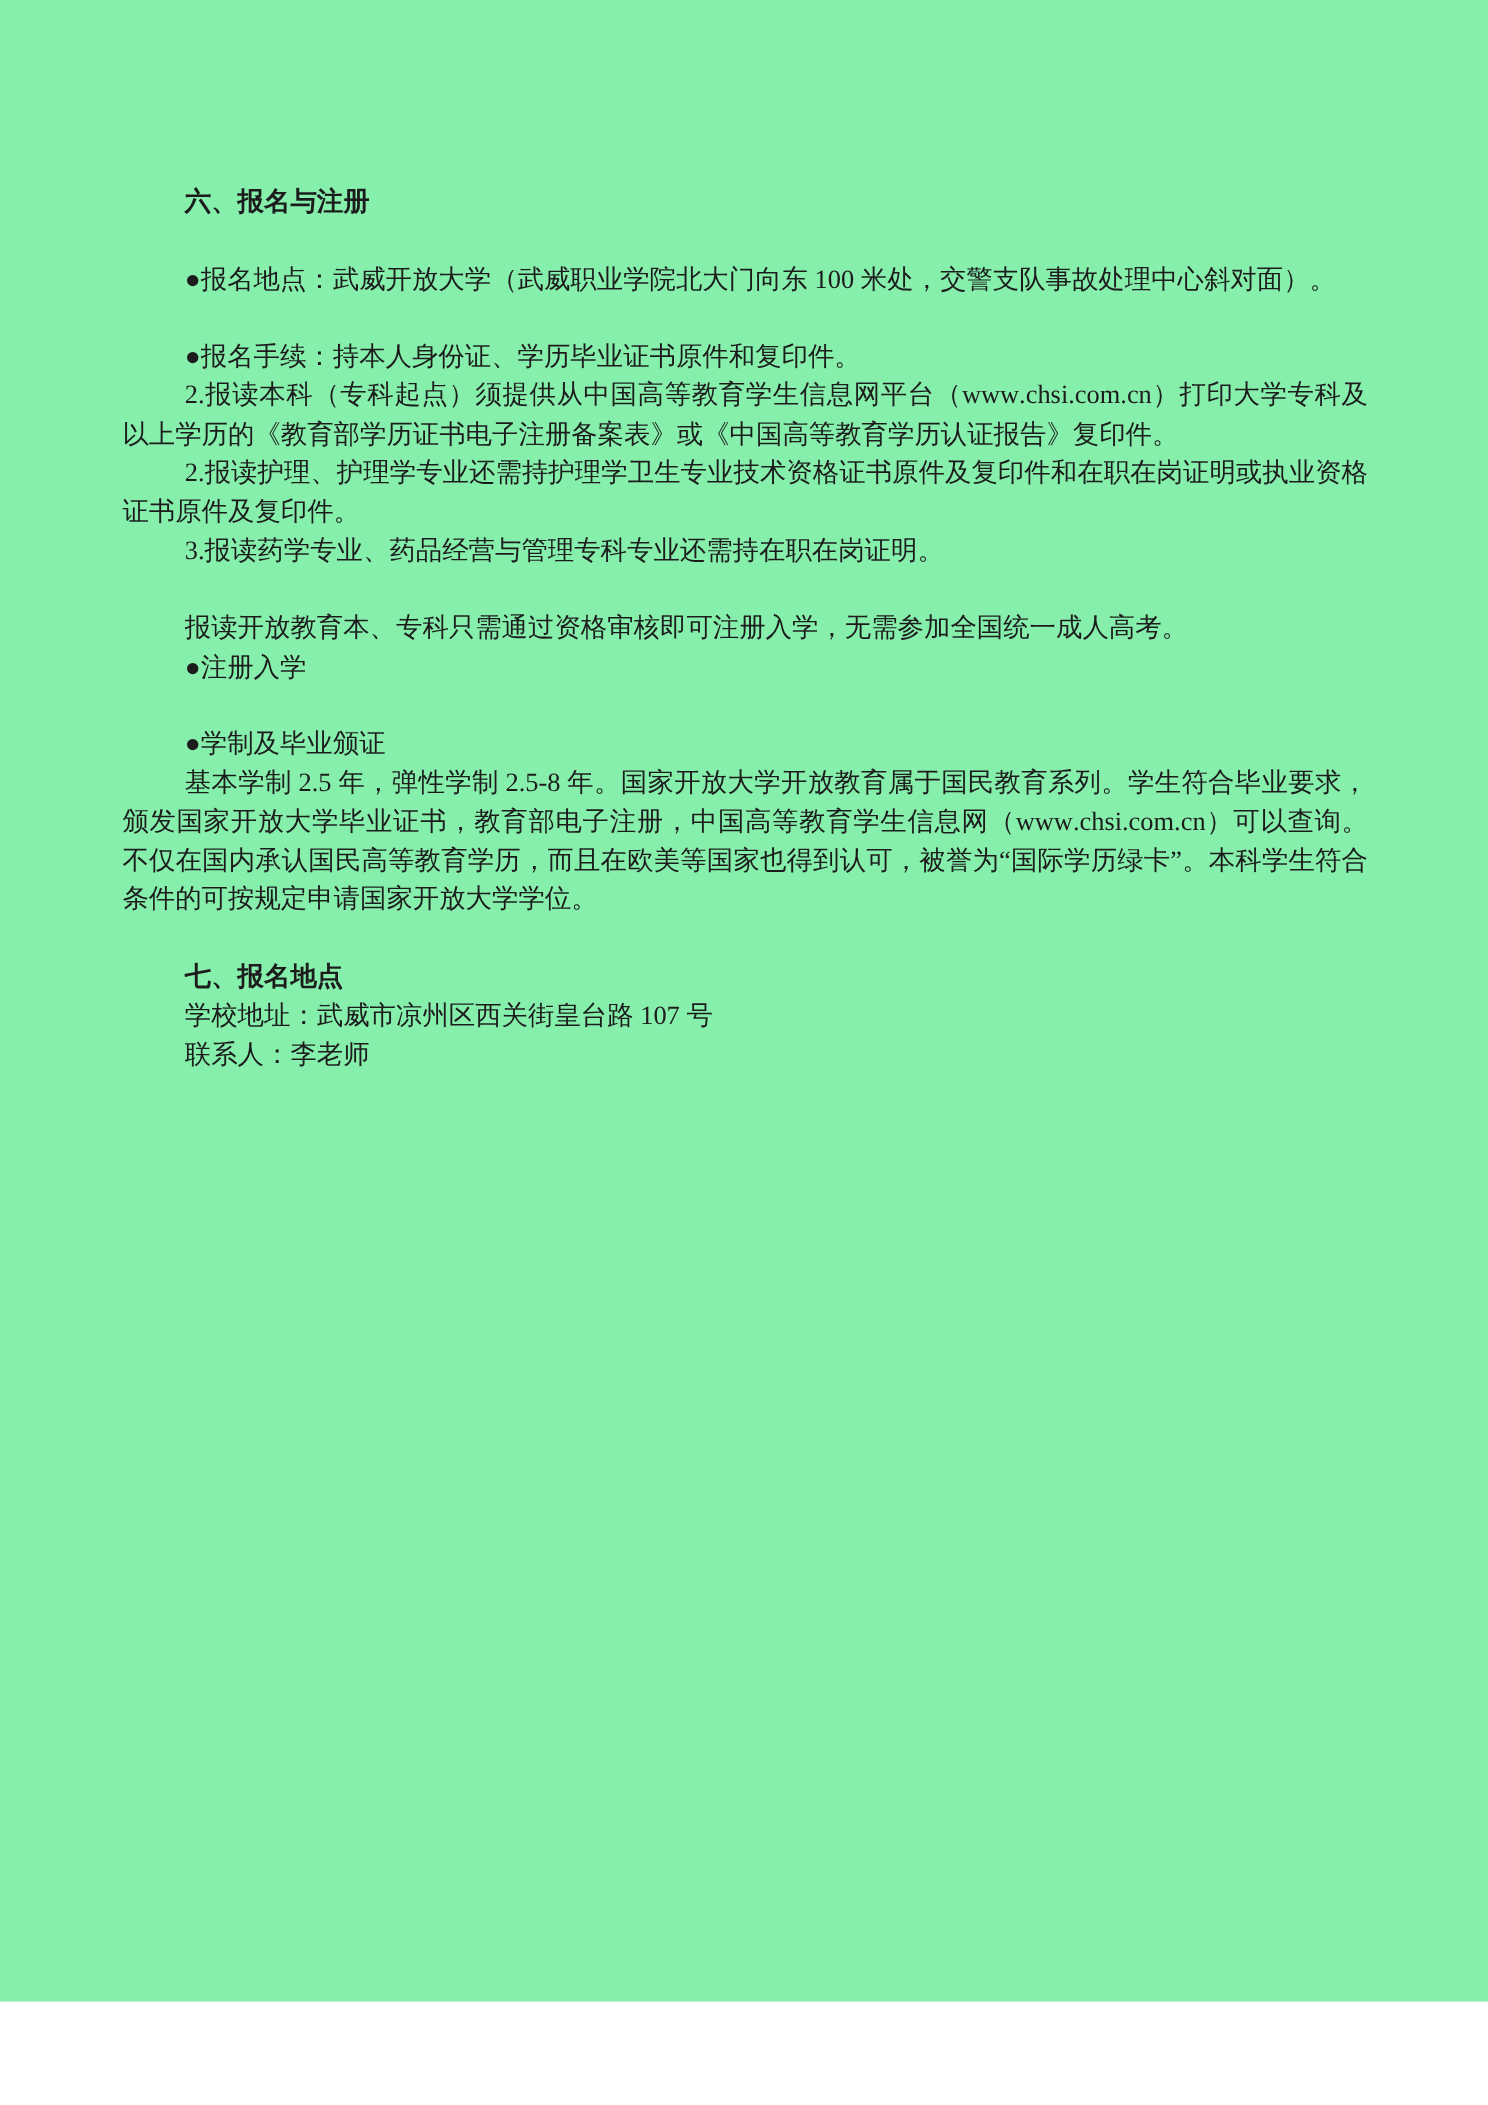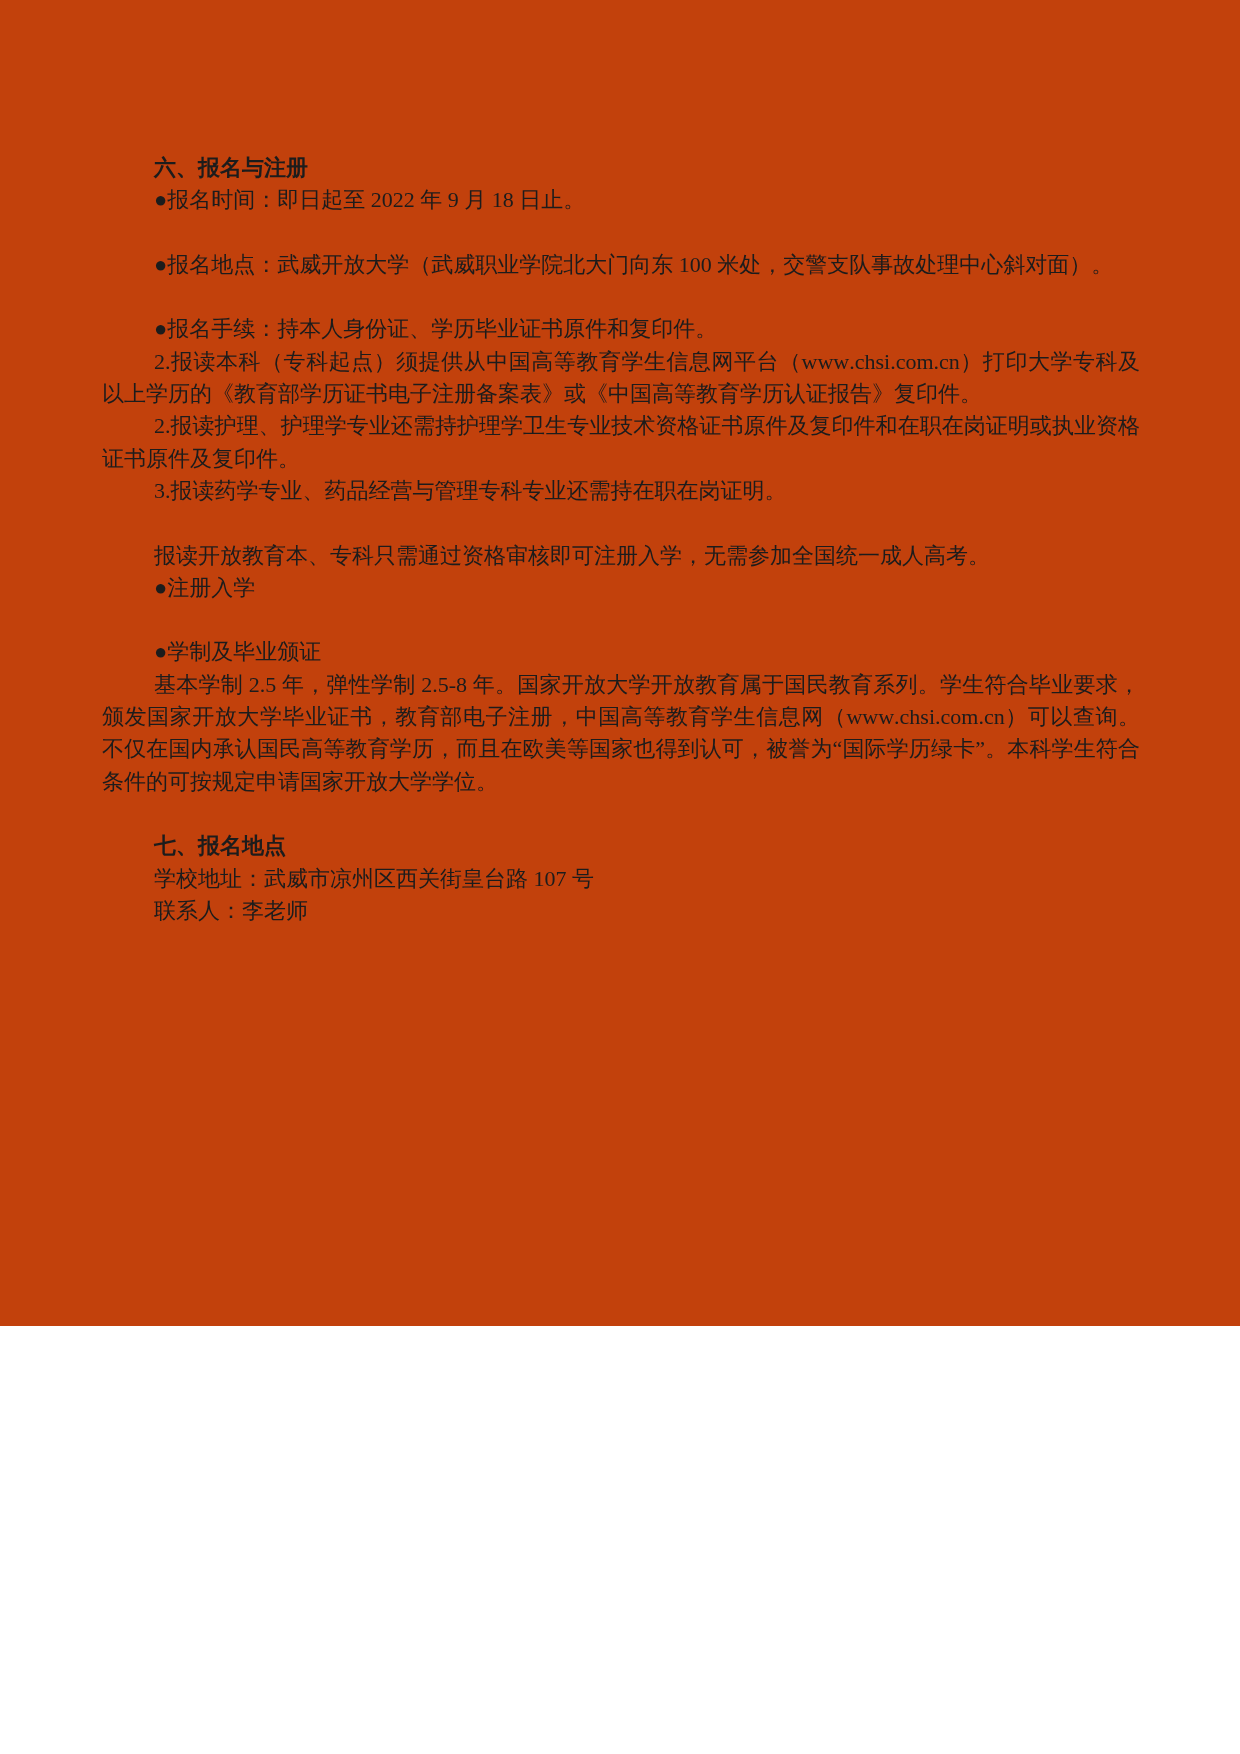--- a/index.html
+++ b/index.html
@@ -9,23 +9,23 @@
   body {
     width: 1240px;
     height: 1754px;
     background: #ffffff;
     overflow: hidden;
     font-family: "Liberation Serif", "DejaVu Serif", serif;
   }
   .page {
     box-sizing: border-box;
     width: 1240px;
-    height: 1326px;
+    height: 1668px;
     padding: 152px 100px 0 102px;
-    background: #c2410c;
+    background: #86efac;
   }
   .doc p {
     margin: 0;
     padding: 0;
     font-size: 22px;
     line-height: 32.3px;
     color: #1c1c1c;
     text-align: justify;
     text-indent: 52px;
     word-break: break-all;
@@ -39,21 +39,20 @@
     height: 32.3px;
   }
 </style>
 </head>
 <body>
 
 <div class="page">
   <div class="doc">
 
     <p class="heading">六、报名与注册</p>
-    <p>●报名时间：即日起至 2022 年 9 月 18 日止。</p>
     <p class="blank"></p>
     <p>●报名地点：武威开放大学（武威职业学院北大门向东 100 米处，交警支队事故处理中心斜对面）。</p>
     <p class="blank"></p>
     <p>●报名手续：持本人身份证、学历毕业证书原件和复印件。</p>
     <p>2.报读本科（专科起点）须提供从中国高等教育学生信息网平台（www.chsi.com.cn）打印大学专科及以上学历的《教育部学历证书电子注册备案表》或《中国高等教育学历认证报告》复印件。</p>
     <p>2.报读护理、护理学专业还需持护理学卫生专业技术资格证书原件及复印件和在职在岗证明或执业资格证书原件及复印件。</p>
     <p>3.报读药学专业、药品经营与管理专科专业还需持在职在岗证明。</p>
     <p class="blank"></p>
     <p>报读开放教育本、专科只需通过资格审核即可注册入学，无需参加全国统一成人高考。</p>
     <p>●注册入学</p>

